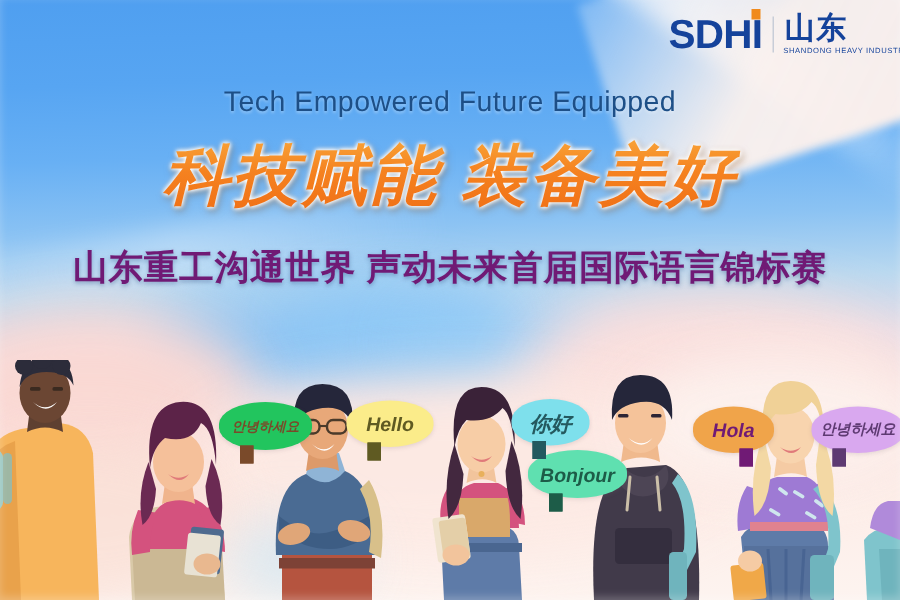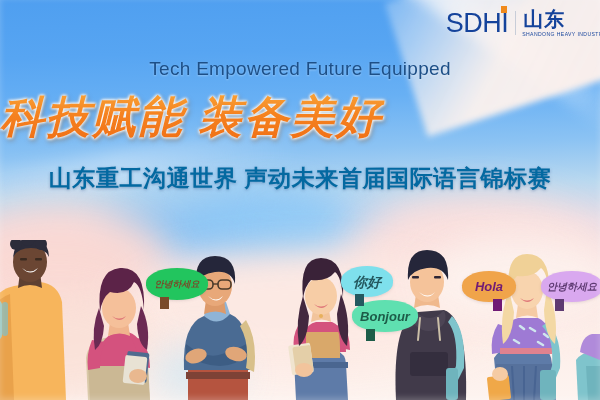--- a/index.html
+++ b/index.html
@@ -51,21 +51,21 @@
   .c-white { left:420px; top:235px; width:200px; height:90px; background:#fdf3ef; opacity:.9; }
   .c-cyan  { left:150px; top:345px; width:90px;  height:55px; background:#bfe3f5; opacity:.55; }
 
   
   .logo {
     position:absolute; top:9px; right:-6px;
     display:flex; align-items:center; gap:7px;
     z-index:9;
   }
   .logo-sdhi {
-    font-size:27px; font-weight:normal; color:#15439b;
+    font-size:27px; font-weight:bold; color:#15439b;
     letter-spacing:-0.5px; line-height:1; position:relative;
     font-family:"Liberation Sans", sans-serif;
   }
   .logo-dot {
     position:absolute; right:1px; top:-4px;
     width:6px; height:7px; background:#f08a1c;
   }
   .logo-divider { width:1px; height:24px; background:#c8cdd8; }
   .logo-cn { display:flex; flex-direction:column; line-height:1; }
   .logo-cn-main { font-size:20px; font-weight:bold; color:#15439b; letter-spacing:1px; }
@@ -74,33 +74,33 @@
   
   .headline-en {
     position:absolute; top:58px; left:0; width:600px;
     text-align:center; z-index:8;
     font-size:19px; color:#1d4f87; font-weight:normal;
     letter-spacing:.3px;
     text-shadow:0 1px 2px rgba(255,255,255,.35);
   }
   .headline-cn {
     position:absolute; top:88px; left:0; width:600px;
-    z-index:8;
+    text-align:center; z-index:8;
     font-size:44px; font-weight:bold; letter-spacing:2px;
     font-style:italic;
     background:linear-gradient(180deg,#f9a93b 0%,#f58220 45%,#ef6c14 100%);
     -webkit-background-clip:text; background-clip:text;
     color:transparent; -webkit-text-fill-color:transparent;
     filter:drop-shadow(0 0 1.4px #fff) drop-shadow(0 0 1.4px #fff)
            drop-shadow(1px 2px 2px rgba(120,60,10,.35));
   }
   .subtitle {
     position:absolute; top:163px; left:0; width:600px;
     text-align:center; z-index:8;
-    font-size:23px; font-weight:bold; color:#0369a1;
+    font-size:23px; font-weight:bold; color:#701a75;
     letter-spacing:.6px;
     text-shadow:0 1px 3px rgba(60,90,140,.45);
   }
 
   
   .people { position:absolute; left:0; bottom:0; width:600px; height:160px; z-index:5; }
 
   
   .bubble {
     position:absolute; z-index:7;
@@ -281,20 +281,23 @@
       </g>
 
     </g>
   </svg>
 
 
   <div class="bubble tail-bl" style="left:146px; top:268px; width:62px; height:32px; background:#22c55e; border-color:#f6a96a; color:#7a4a2a; font-size:9px;">
     <span>안녕하세요</span>
   </div>
 
+  <div class="bubble tail-bl" style="left:231px; top:267px; width:58px; height:31px; background:#fbec8a; border-color:#fbec8a; color:#5f5a22; font-size:13px;">
+    <span>Hello</span>
+  </div>
 
   <div class="bubble tail-bl" style="left:352px; top:300px; width:66px; height:32px; background:#5fe0b0; border-color:#5fe0b0; color:#1d5c48; font-size:13px;">
     <span>Bonjour</span>
   </div>
 
   <div class="bubble tail-bl" style="left:341px; top:266px; width:52px; height:31px; background:#7ee0ec; border-color:#7ee0ec; color:#24595f; font-size:14px;">
     <span>你好</span>
   </div>
 
   <div class="bubble tail-br" style="left:462px; top:271px; width:54px; height:31px; background:#f0a44a; border-color:#f0a44a; color:#701a75; font-size:13px;">

